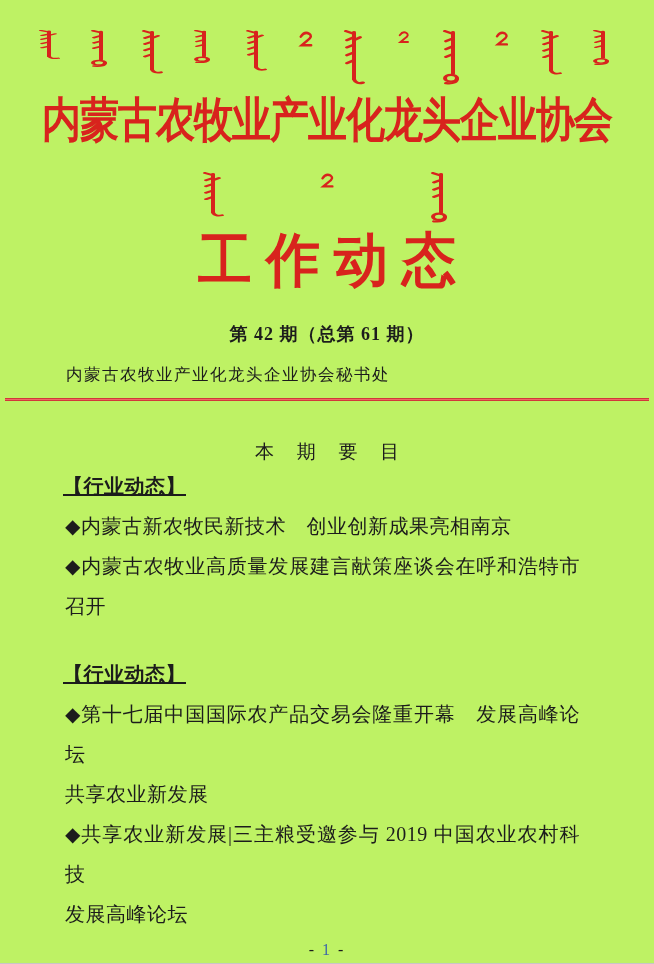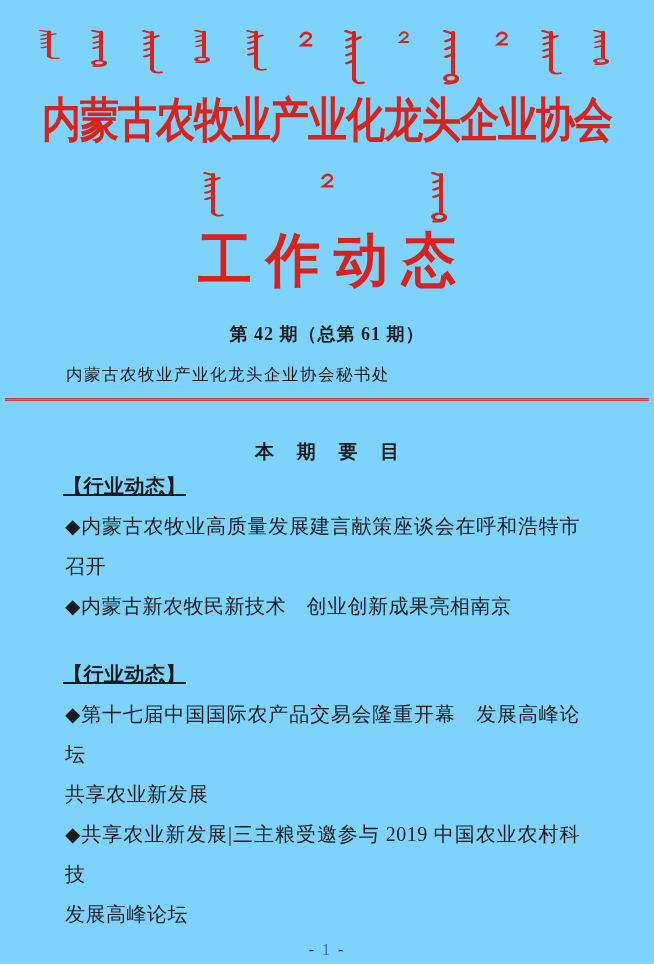--- a/index.html
+++ b/index.html
@@ -4,21 +4,21 @@
 <style>
   :root{
     --red:#d8231d;
     --ink:#1c1c1c;
     --serif:"Liberation Serif","DejaVu Serif",serif;
     --sans:"Liberation Sans","DejaVu Sans",sans-serif;
   }
   html,body{margin:0;padding:0;background:#ffffff;}
   .page{
     position:relative;width:654px;height:964px;margin:0 auto;
-    background:#7dd3fc;overflow:hidden;font-family:var(--serif);color:var(--ink);
+    background:#bef264;overflow:hidden;font-family:var(--serif);color:var(--ink);
   }
   
   .mbanner{display:flex;justify-content:space-between;align-items:flex-start;}
   .mbanner-top{margin:30px 40px 0 38px;height:57px;}
   .mbanner-mid{margin:36px auto 0;width:250px;height:52px;}
   .mglyph{display:block;}
   
   .org-title{
     margin:9px 0 0;text-align:center;color:var(--red);
     font-family:var(--serif);font-weight:bold;font-size:39px;line-height:40px;
@@ -37,21 +37,21 @@
     margin:18px 68px 0 66px;display:flex;justify-content:space-between;
     font-size:16.5px;line-height:22px;letter-spacing:1.5px;
   }
   .red-rule{
     margin:12px 5px 0;height:3px;
     background:linear-gradient(to bottom,#c21f26,#ef6a63,#c21f26);
   }
   
   .toc-heading{
     margin-top:39px;text-align:center;
-    font-weight:bold;font-size:19px;line-height:24px;letter-spacing:9px;text-indent:9px;
+    font-weight:normal;font-size:19px;line-height:24px;letter-spacing:9px;text-indent:9px;
   }
   .section{margin:8px 74px 0 65px;}
   .section-assoc{margin-top:34px;}
   .sec-title{
     font-family:var(--sans);font-weight:bold;font-size:20px;line-height:28px;
     margin:0 0 6px -2px;letter-spacing:0.5px;text-decoration:underline;
   }
   .item{margin:0;}
   .line{
     font-size:20px;line-height:40px;letter-spacing:0.5px;
@@ -159,25 +159,25 @@
     <span>内蒙古农牧业产业化龙头企业协会秘书处</span>
   </div>
 
   <div class="red-rule"></div>
 
   <div class="toc-heading">本 期 要 目</div>
 
   <div class="section">
     <div class="sec-title">【行业动态】</div>
     <div class="item">
+      <div class="line">◆内蒙古新农牧民新技术　创业创新成果亮相南京</div>
+    </div>
+    <div class="item">
       <div class="line">◆内蒙古农牧业高质量发展建言献策座谈会在呼和浩特市</div>
       <div class="line">召开</div>
-    </div>
-    <div class="item">
-      <div class="line">◆内蒙古新农牧民新技术　创业创新成果亮相南京</div>
     </div>
   </div>
 
   <div class="section section-assoc">
     <div class="sec-title">【行业动态】</div>
     <div class="item">
       <div class="line">◆第十七届中国国际农产品交易会隆重开幕　发展高峰论坛</div>
       <div class="line">共享农业新发展</div>
     </div>
     <div class="item">

